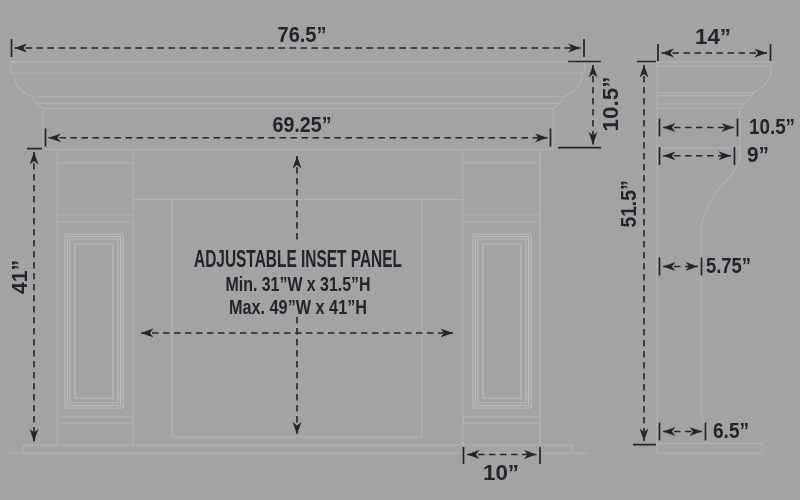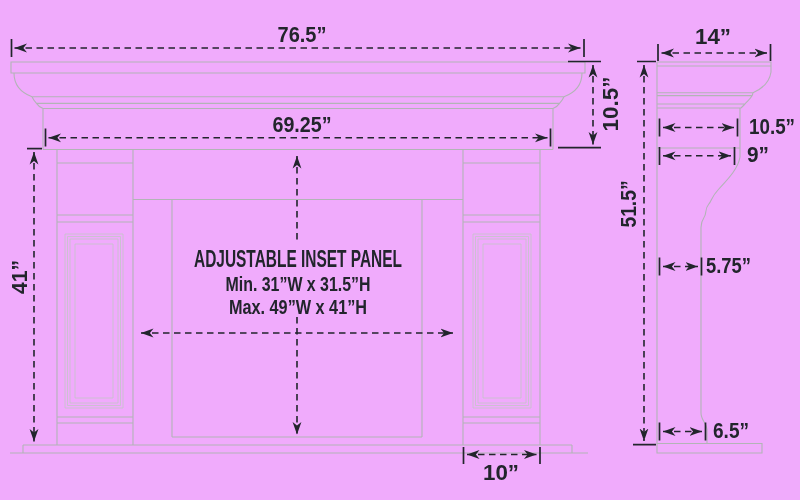--- a/index.html
+++ b/index.html
@@ -1,21 +1,21 @@
 <!DOCTYPE html>
 <html style="--dim: #22252c; --line: #b2b4b6;"><head>
 <meta charset="utf-8">
 <style>
   :root{
     --dim:#22252c;
     --line:#b2b4b6;
     --lineLight:#c3c5c7;
   }
   html,body{margin:0;padding:0;background:#fff;}
-  .stage{width:800px;height:500px;position:relative;background:#f0abfc;overflow:hidden;}
+  .stage{width:800px;height:500px;position:relative;background:#a3a3a3;overflow:hidden;}
   svg{display:block;}
   .g{stroke:var(--line);stroke-width:1.1;fill:none;}
   .gl{stroke:var(--lineLight);stroke-width:0.8;fill:none;}
   .d{stroke:var(--dim);stroke-width:1.6;fill:none;stroke-dasharray:6.5 4.5;}
   .t{stroke:var(--dim);stroke-width:1.7;fill:none;}
   text{fill:var(--dim);font-family:"Liberation Sans",sans-serif;font-weight:bold;}
   .dimlabel{font-size:22px;}
   .paneltitle{font-size:24px;}
   .panelsub{font-size:20px;}
 </style>

